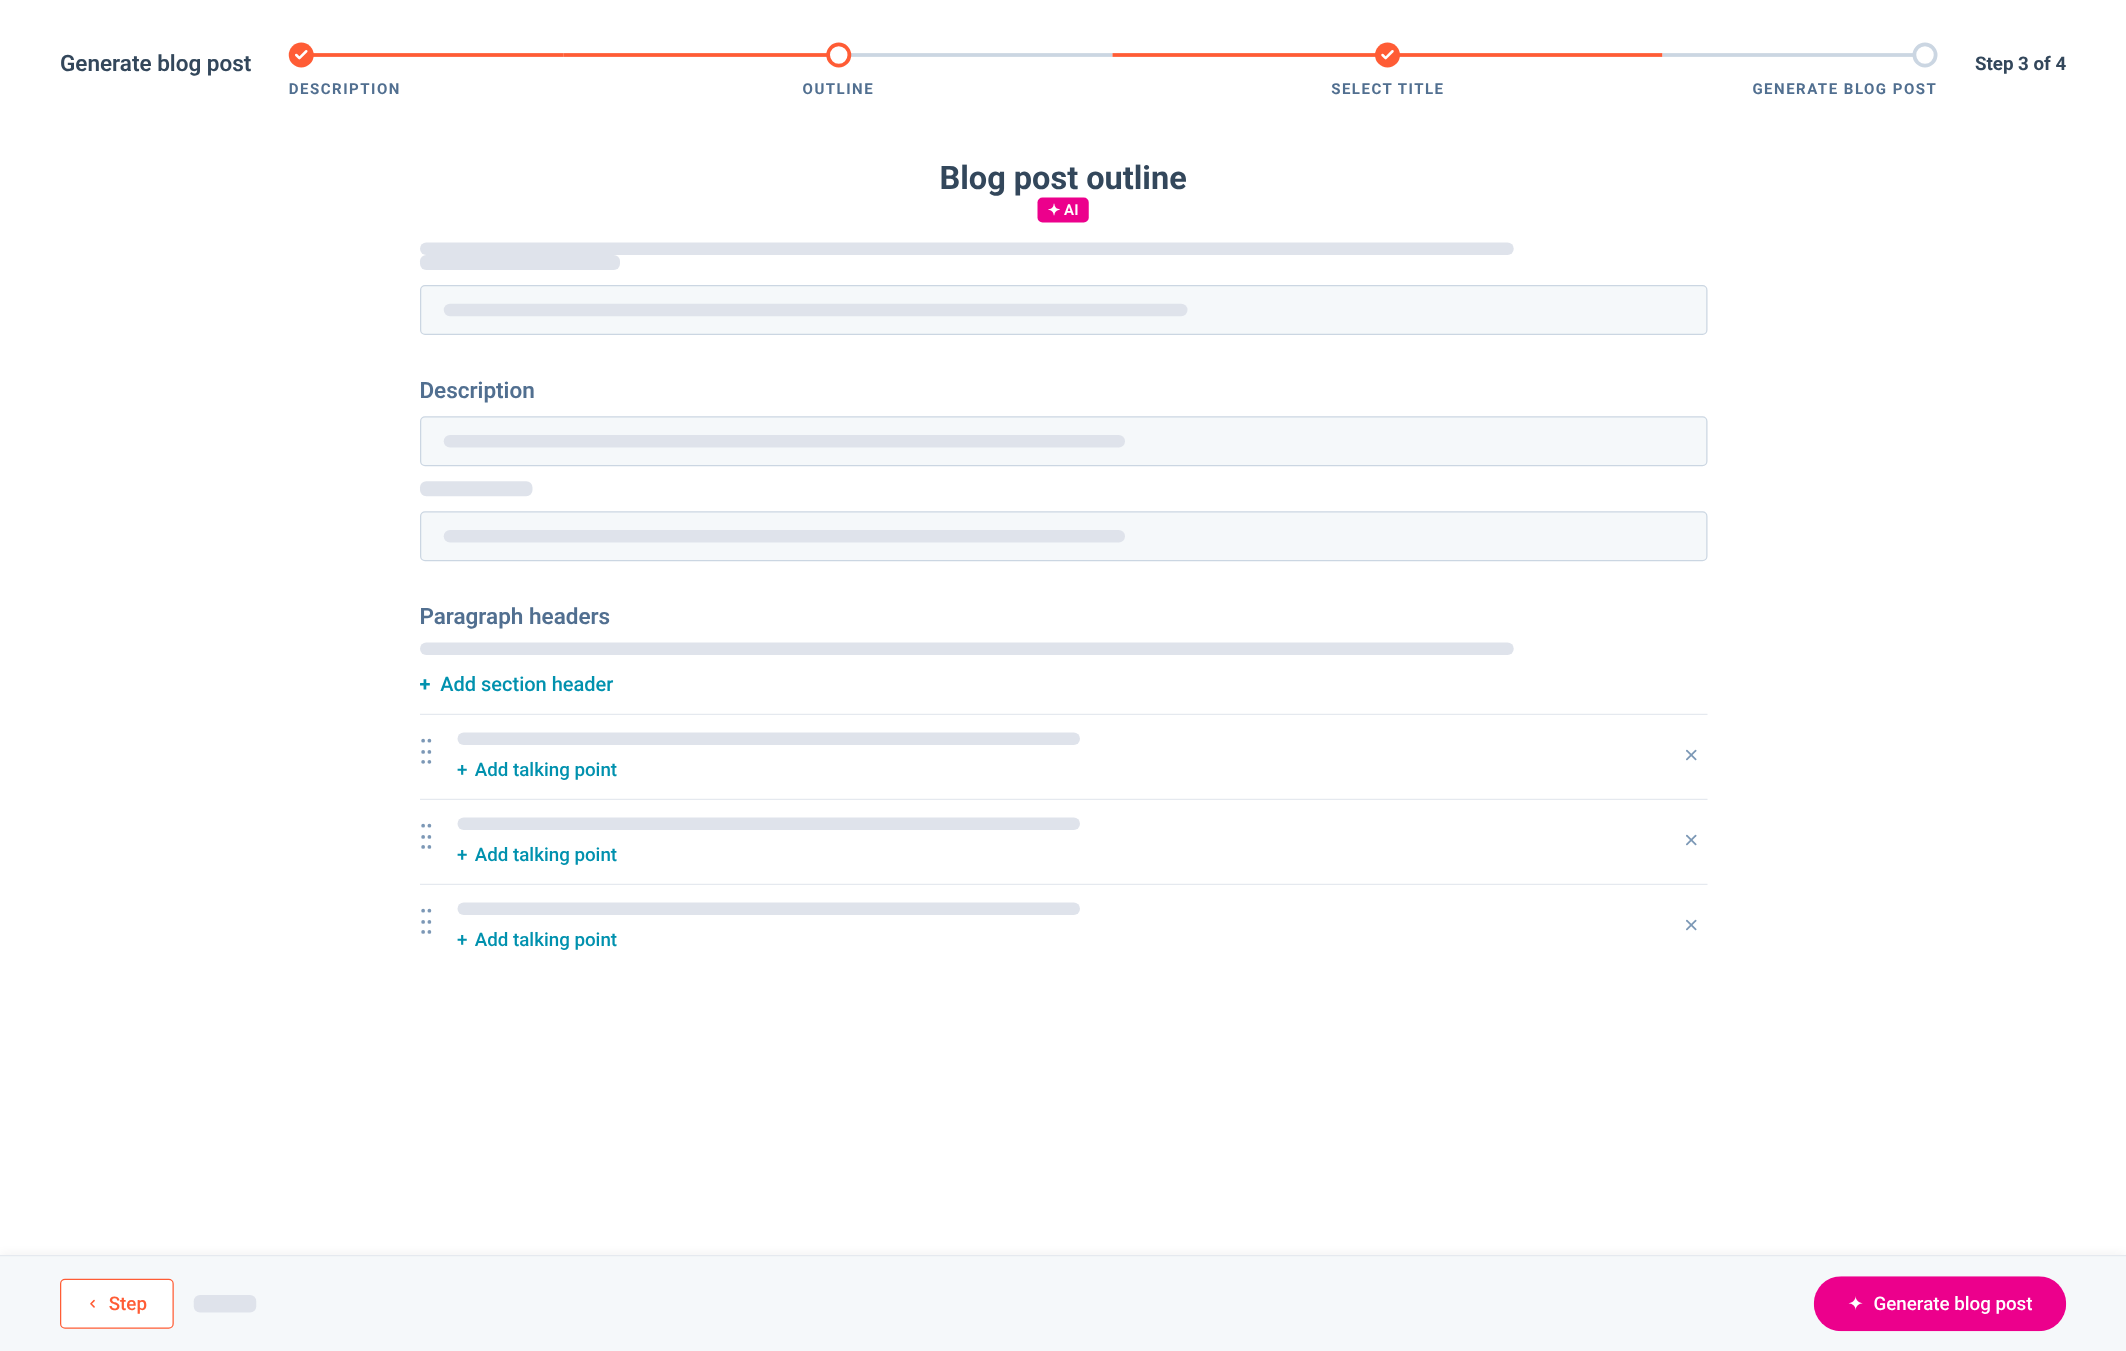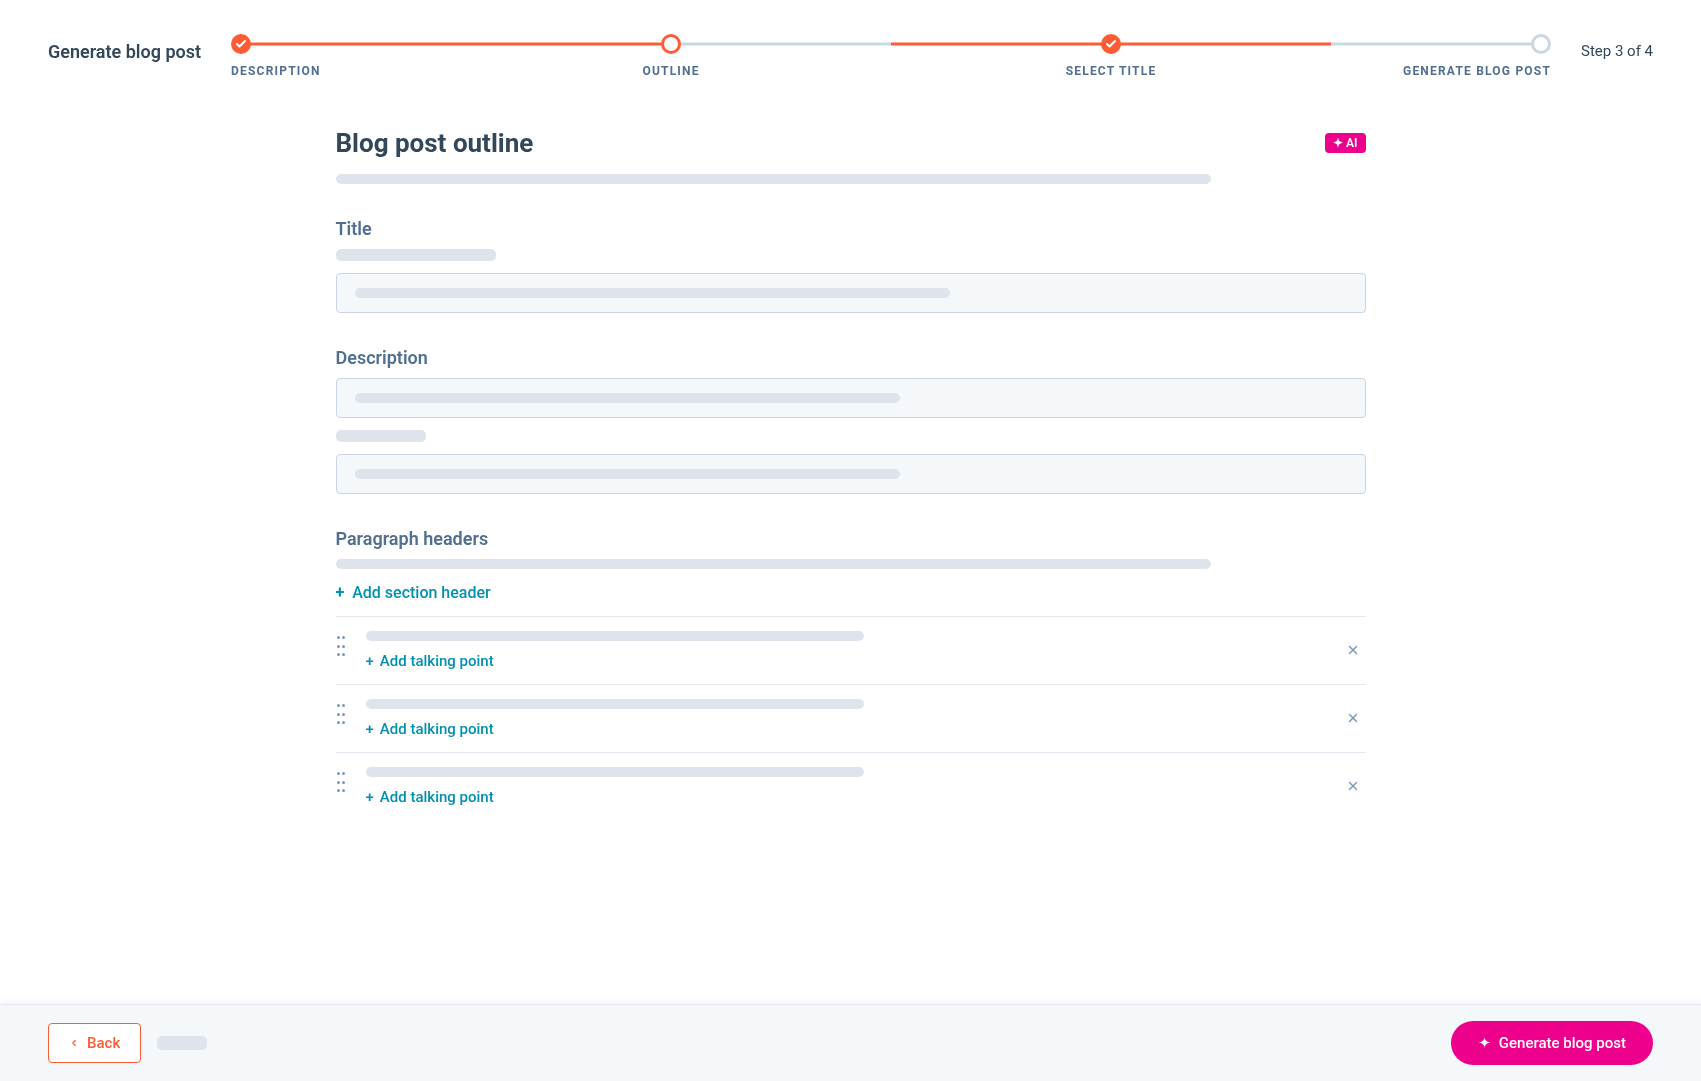--- a/index.html
+++ b/index.html
@@ -77,33 +77,33 @@
     margin-top: 10px;
     font-size: 12px;
     font-weight: 700;
     letter-spacing: 0.1em;
     color: #516f90;
     text-transform: uppercase;
   }
 
   .step-counter {
     font-size: 15px;
-    font-weight: 400;
+    font-weight: 700;
     color: #33475b;
     white-space: nowrap;
   }
 
   
   .main {
     max-width: 1070px;
     margin: 40px auto 0 auto;
     padding: 0 20px 120px 20px;
   }
 
-  .heading-row { display: flex; align-items: center; justify-content: space-between; margin-bottom: 16px;}
+  .heading-row { display: flex; align-items: center; justify-content: flex-start; margin-bottom: 16px; flex-direction: column;}
   .page-heading { font-size: 26px; font-weight: 700; color: #33475b;}
   .ai-badge {
     background: #ec008c;
     color: #fff;
     border-radius: 4px;
     padding: 3px 8px;
     font-size: 12px;
     font-weight: 600;
     display: inline-flex;
     align-items: center;
@@ -280,21 +280,20 @@
   <div class="heading-row">
     <div class="page-heading">Blog post outline</div>
     <div class="ai-badge">
       <span class="sparkle">✦</span>
         <span>AI</span>
     </div>
   </div>
   <div class="skeleton sk-line" style="width:85%;"></div>
 
   
-  <div class="section-label">Title</div>
   <div class="skeleton sk-line" style="width:160px; height:12px; margin-bottom:12px;"></div>
   <div class="input-box">
     <div class="skeleton sk-line" style="width:60%;"></div>
   </div>
 
   
   <div class="section-label">Description</div>
   <div class="input-box">
     <div class="skeleton sk-line" style="width:55%;"></div>
   </div>
@@ -389,21 +388,21 @@
 
   </div>
 </div>
 
 <div class="footer">
   <div class="footer-left">
     <div class="btn btn-outline">
       <svg width="10" height="12" viewBox="0 0 24 24" fill="none" stroke="currentColor" stroke-width="3" stroke-linecap="round" stroke-linejoin="round">
           <polyline points="15 18 9 12 15 6"></polyline>
         </svg>
-      <span>Back</span>
+      <span>Step</span>
     </div>
     <div class="skeleton" style="width:50px; height:14px; border-radius:5px;"></div>
   </div>
   <div class="btn btn-primary">
     <span class="sparkle">✦</span>
     <span>Generate blog post</span>
   </div>
 </div>
 
 </body></html>

